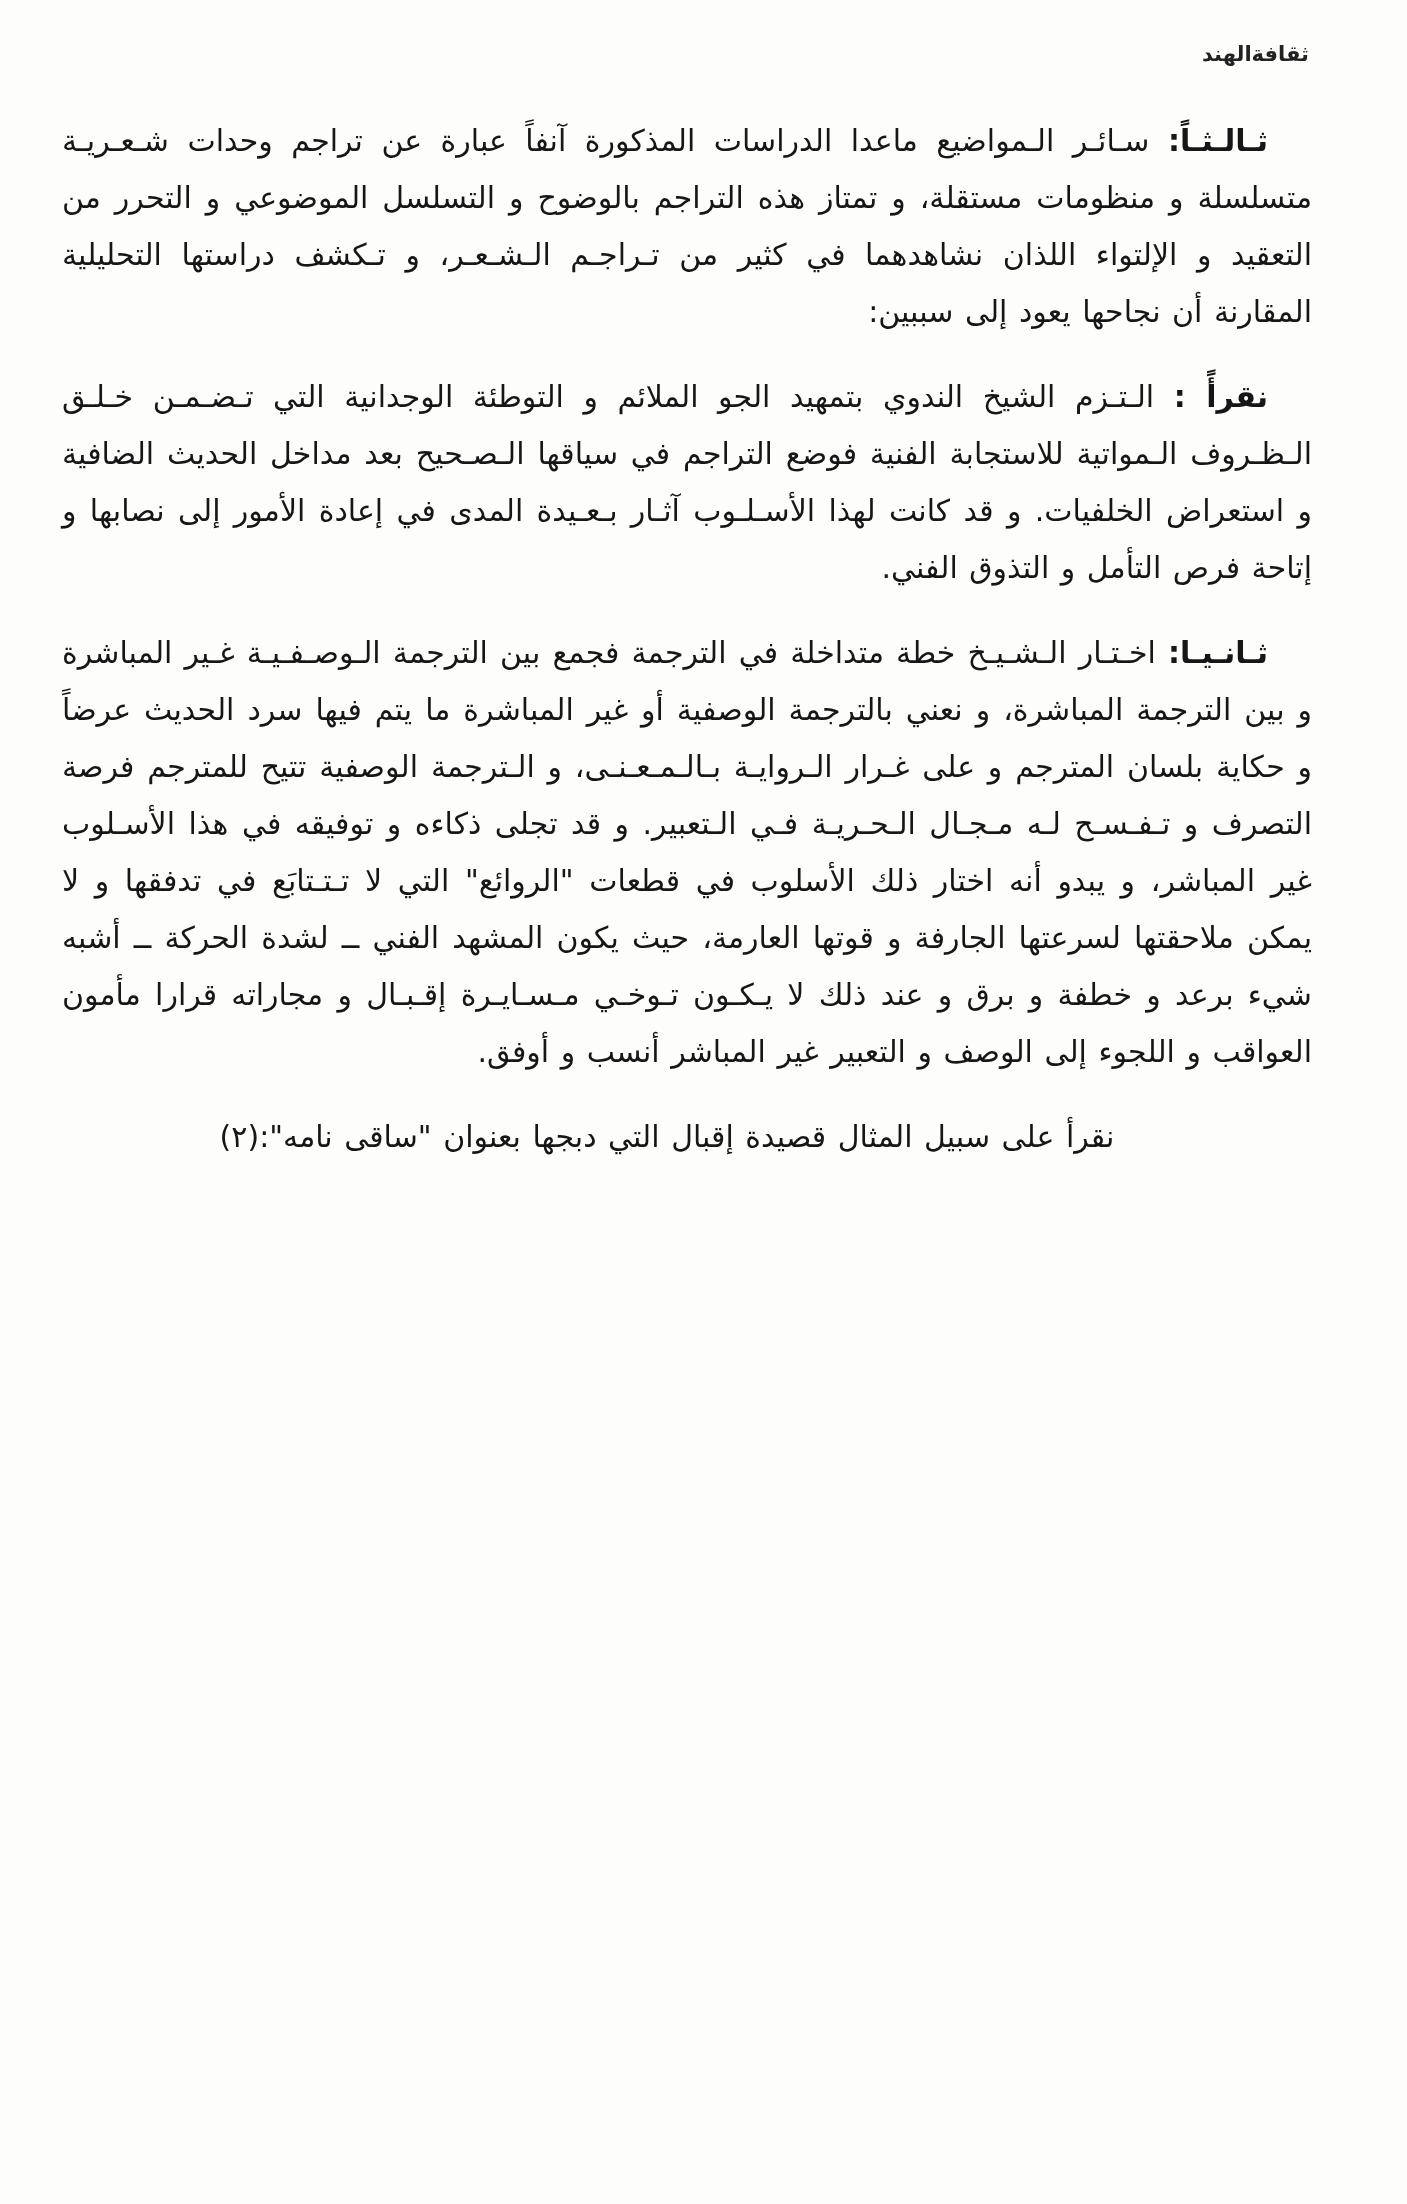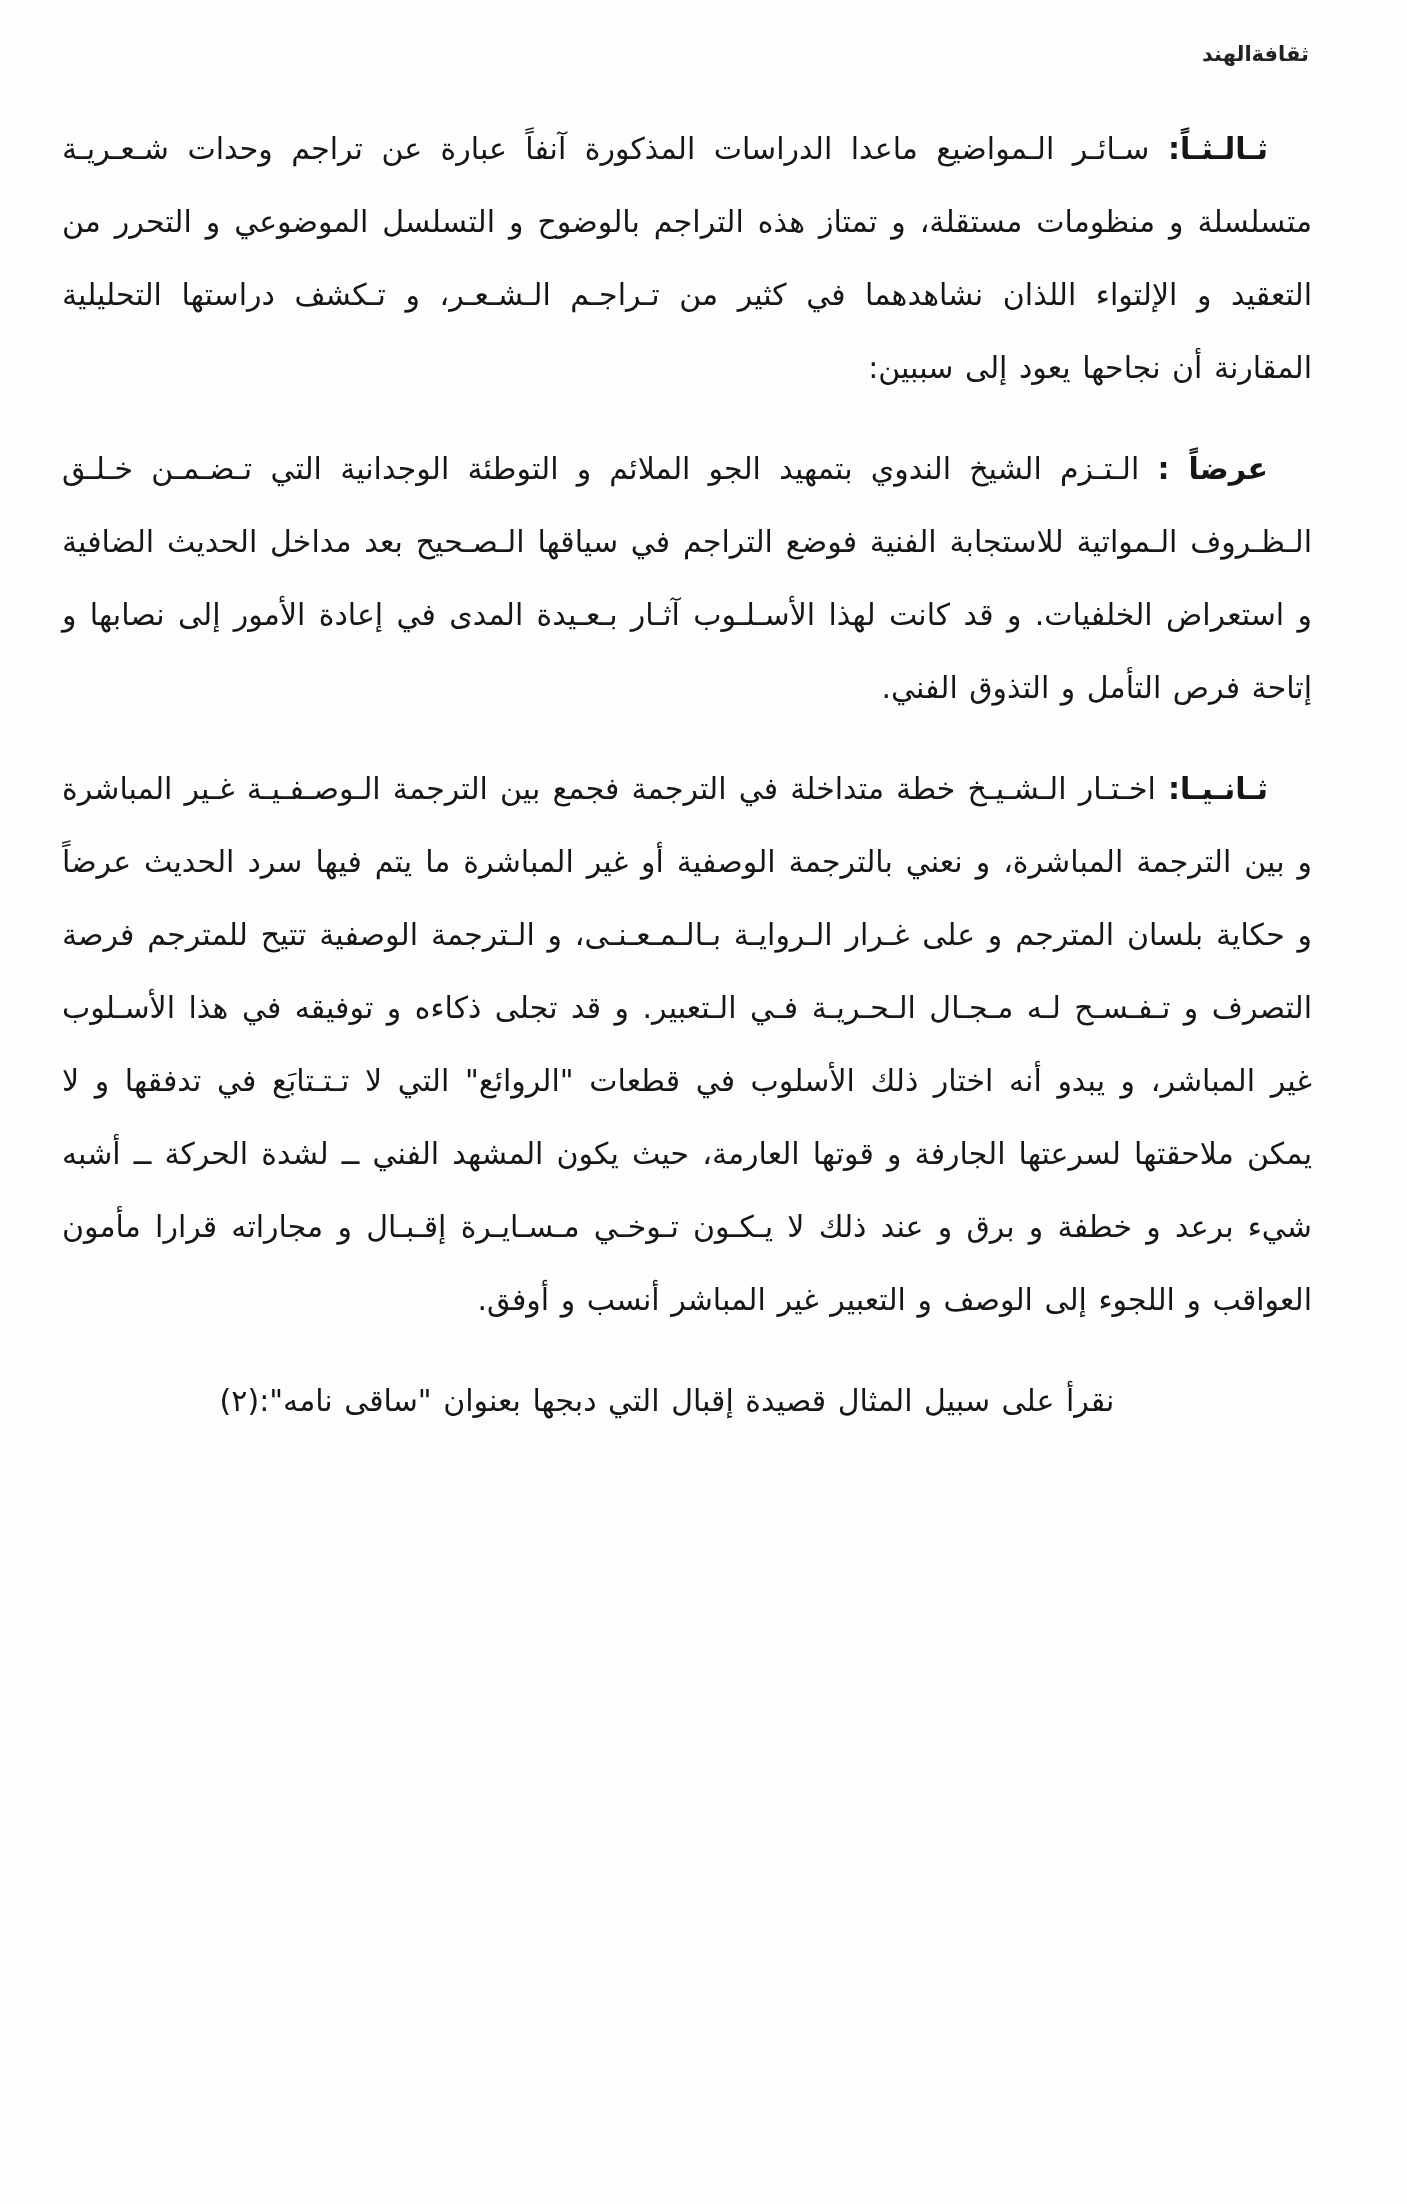--- a/index.html
+++ b/index.html
@@ -30,21 +30,21 @@
   }
   .text-block {
     position: absolute;
     top: 112px;
     right: 95px;
     left: 88px;
   }
   .para {
     margin: 0 0 28px 0;
     font-size: 30px;
-    line-height: 73px;
+    line-height: 57px;
     text-align: justify;
     word-spacing: 2px;
     color: #161616;
   }
   .para.indented {
     text-indent: 44px;
   }
   .para .lead {
     font-weight: bold;
   }
@@ -67,21 +67,21 @@
 <body>
 
 <div class="page">
 
   <div class="running-head">ثقافةالهند</div>
 
   <div class="text-block">
 
     <p class="para indented"><span class="lead">ثـالـثـاً:</span><span> سـائـر الـمواضيع ماعدا الدراسات المذكورة آنفاً عبارة عن تراجم وحدات شـعـريـة متسلسلة و منظومات مستقلة، و تمتاز هذه التراجم بالوضوح و التسلسل الموضوعي و التحرر من التعقيد و الإلتواء اللذان نشاهدهما في كثير من تـراجـم الـشـعـر، و تـكشف دراستها التحليلية المقارنة أن نجاحها يعود إلى سببين:</span></p>
 
-    <p class="para indented"><span class="lead">عرضاً :</span><span> الـتـزم الشيخ الندوي بتمهيد الجو الملائم و التوطئة الوجدانية التي تـضـمـن خـلـق الـظـروف الـمواتية للاستجابة الفنية فوضع التراجم في سياقها الـصـحيح بعد مداخل الحديث الضافية و استعراض الخلفيات. و قد كانت لهذا الأسـلـوب آثـار بـعـيدة المدى في إعادة الأمور إلى نصابها و إتاحة فرص التأمل و التذوق الفني.</span></p>
+    <p class="para indented"><span class="lead">نقرأً :</span><span> الـتـزم الشيخ الندوي بتمهيد الجو الملائم و التوطئة الوجدانية التي تـضـمـن خـلـق الـظـروف الـمواتية للاستجابة الفنية فوضع التراجم في سياقها الـصـحيح بعد مداخل الحديث الضافية و استعراض الخلفيات. و قد كانت لهذا الأسـلـوب آثـار بـعـيدة المدى في إعادة الأمور إلى نصابها و إتاحة فرص التأمل و التذوق الفني.</span></p>
 
     <p class="para indented"><span class="lead">ثـانـيـا:</span><span> اخـتـار الـشـيـخ خطة متداخلة في الترجمة فجمع بين الترجمة الـوصـفـيـة غـير المباشرة و بين الترجمة المباشرة، و نعني بالترجمة الوصفية أو غير المباشرة ما يتم فيها سرد الحديث عرضاً و حكاية بلسان المترجم و على غـرار الـروايـة بـالـمـعـنـى، و الـترجمة الوصفية تتيح للمترجم فرصة التصرف و تـفـسـح لـه مـجـال الـحـريـة فـي الـتعبير. و قد تجلى ذكاءه و توفيقه في هذا الأسـلوب غير المباشر، و يبدو أنه اختار ذلك الأسلوب في قطعات "الروائع" التي لا تـتـتابَع في تدفقها و لا يمكن ملاحقتها لسرعتها الجارفة و قوتها العارمة، حيث يكون المشهد الفني ــ لشدة الحركة ــ أشبه شيء برعد و خطفة و برق و عند ذلك لا يـكـون تـوخـي مـسـايـرة إقـبـال و مجاراته قرارا مأمون العواقب و اللجوء إلى الوصف و التعبير غير المباشر أنسب و أوفق.</span></p>
 
     <p class="para single-line"><span>نقرأ على سبيل المثال قصيدة إقبال التي دبجها بعنوان "ساقى نامه":(٢)</span></p>
 
   </div>
 
 
 </div>
 

